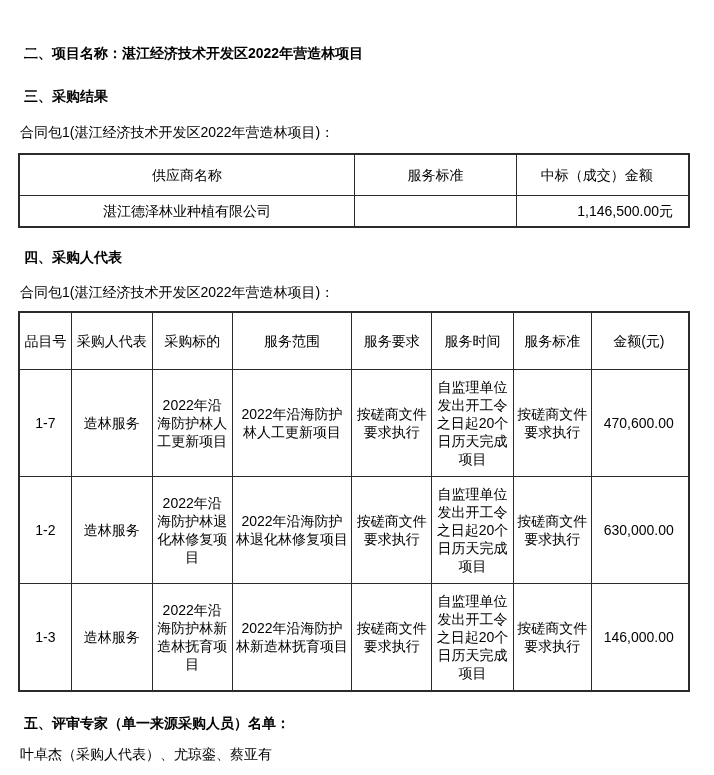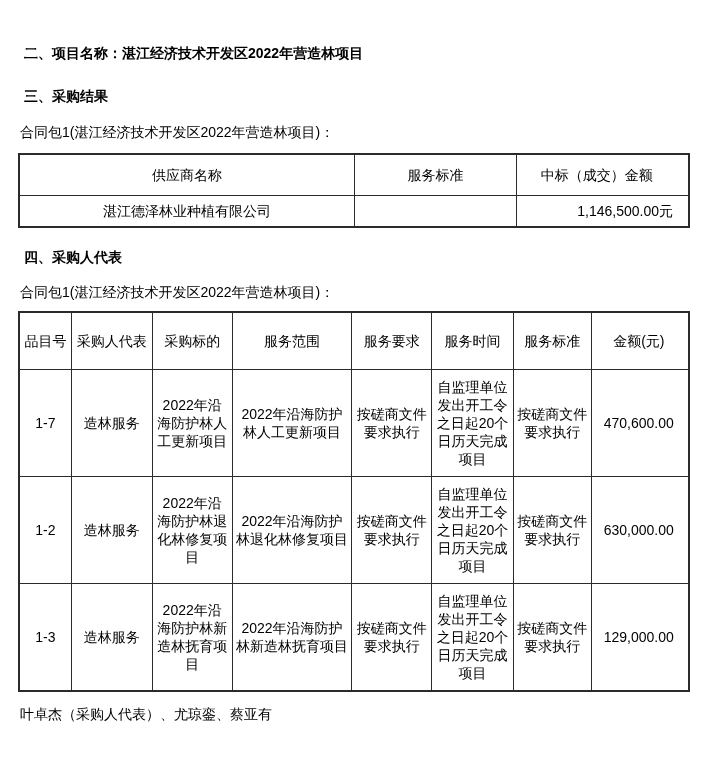--- a/index.html
+++ b/index.html
@@ -151,21 +151,22 @@
           <td>630,000.00</td>
         </tr>
         <tr>
           <td>1-3</td>
           <td>造林服务</td>
           <td>2022年沿海防护林新造林抚育项目</td>
           <td>2022年沿海防护林新造林抚育项目</td>
           <td>按磋商文件要求执行</td>
           <td>自监理单位发出开工令之日起20个日历天完成项目</td>
           <td>按磋商文件要求执行</td>
-          <td>129,000.00</td>
+          <td>146,000.00</td>
         </tr>
       </tbody>
     </table>
 
+  <div class="sec-heading mt-sec5">五、评审专家（单一来源采购人员）名单：</div>
 
   <div class="indent-line mt-names">叶卓杰（采购人代表）、尤琼銮、蔡亚有</div>
 
 </div>
 
 </body></html>

